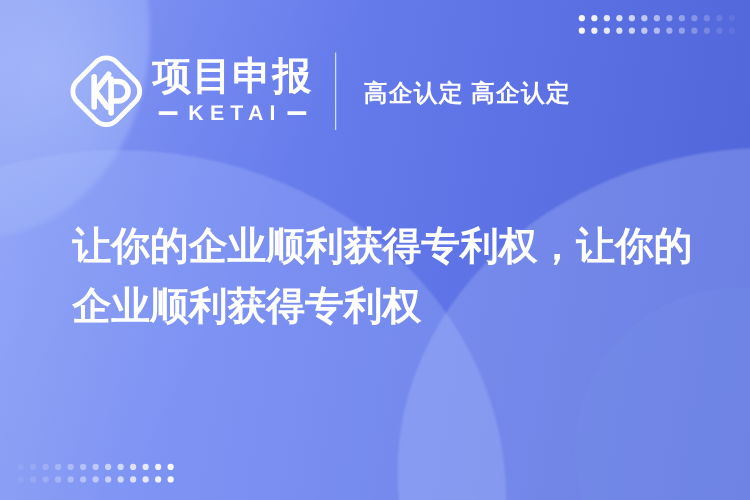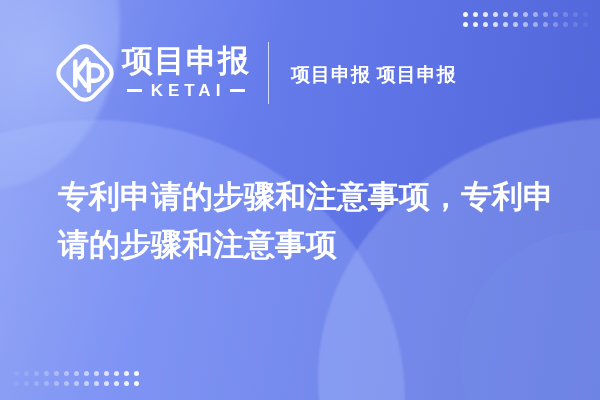--- a/index.html
+++ b/index.html
@@ -250,19 +250,19 @@
           <span class="logo-dash"></span>
           <span class="logo-en">KETAI</span>
           <span class="logo-dash"></span>
         </div>
       </div>
     </div>
 
     <div class="divider"></div>
 
     <div class="slogan">
-      <div class="slogan-sub">项目申报 项目申报</div>
-    </div>
-  </div>
-
-  <h1 class="headline">专利申请的步骤和注意事项，专利申请的步骤和注意事项</h1>
+      <div class="slogan-sub">高企认定 高企认定</div>
+    </div>
+  </div>
+
+  <h1 class="headline">让你的企业顺利获得专利权，让你的企业顺利获得专利权</h1>
 
 </div>
 
 </body></html>

